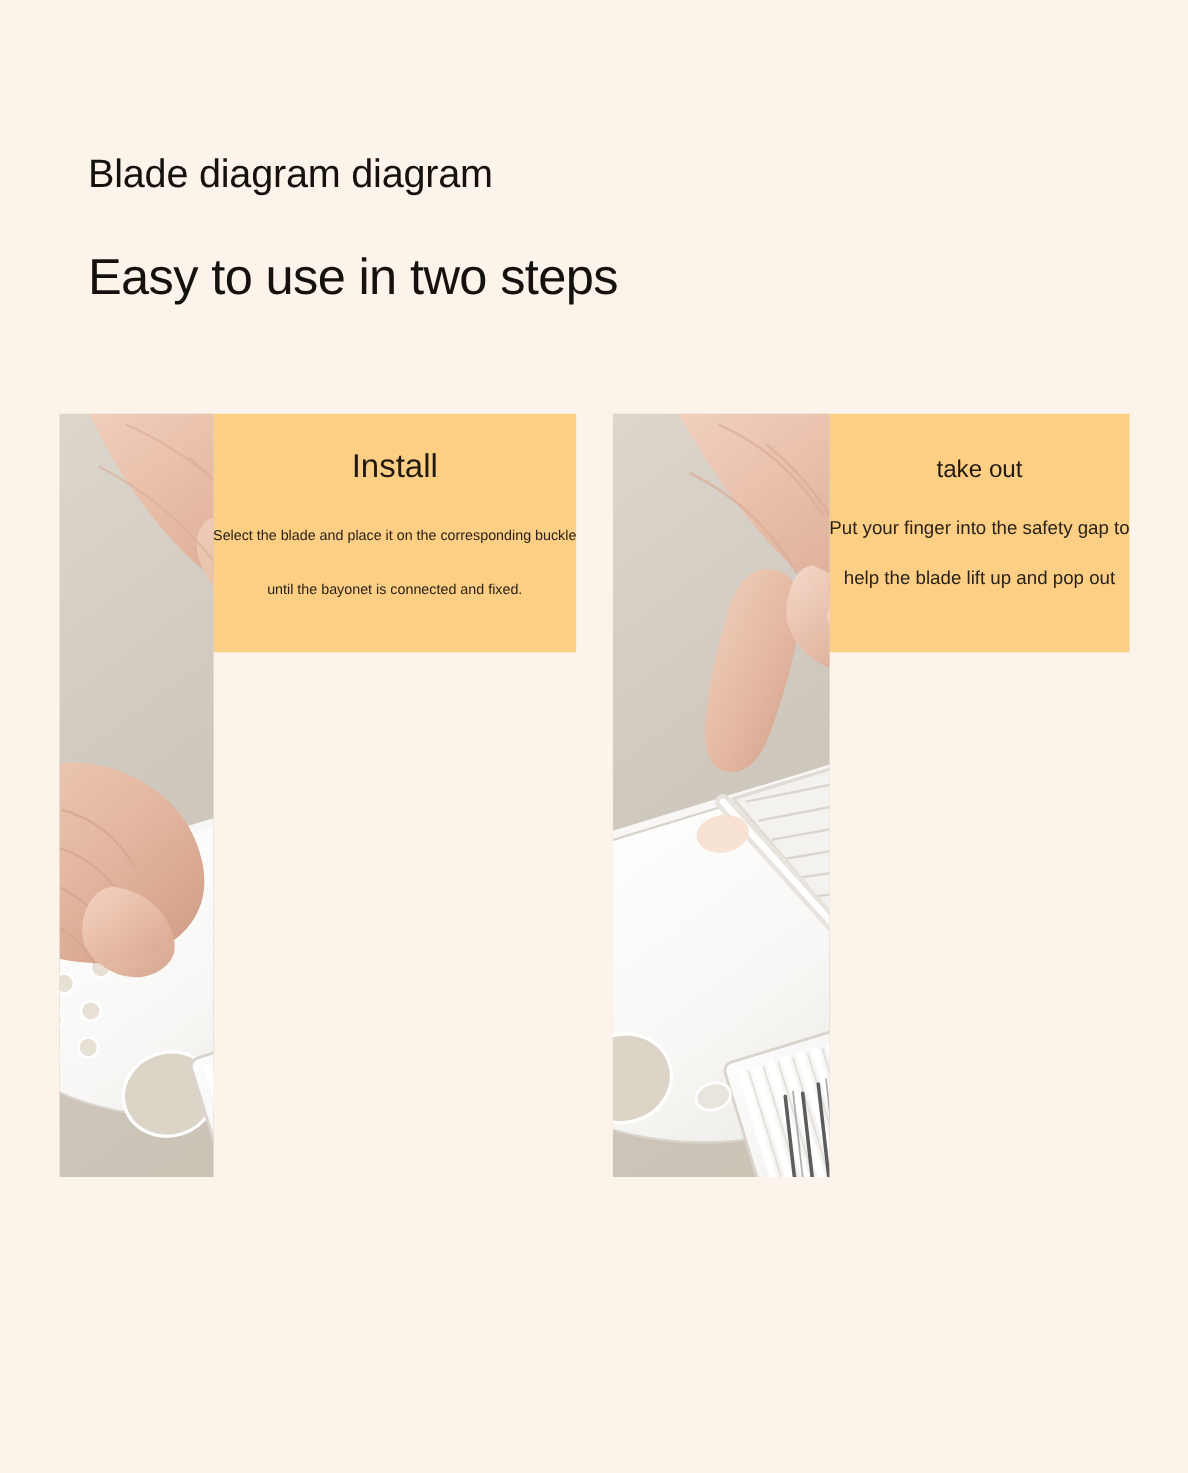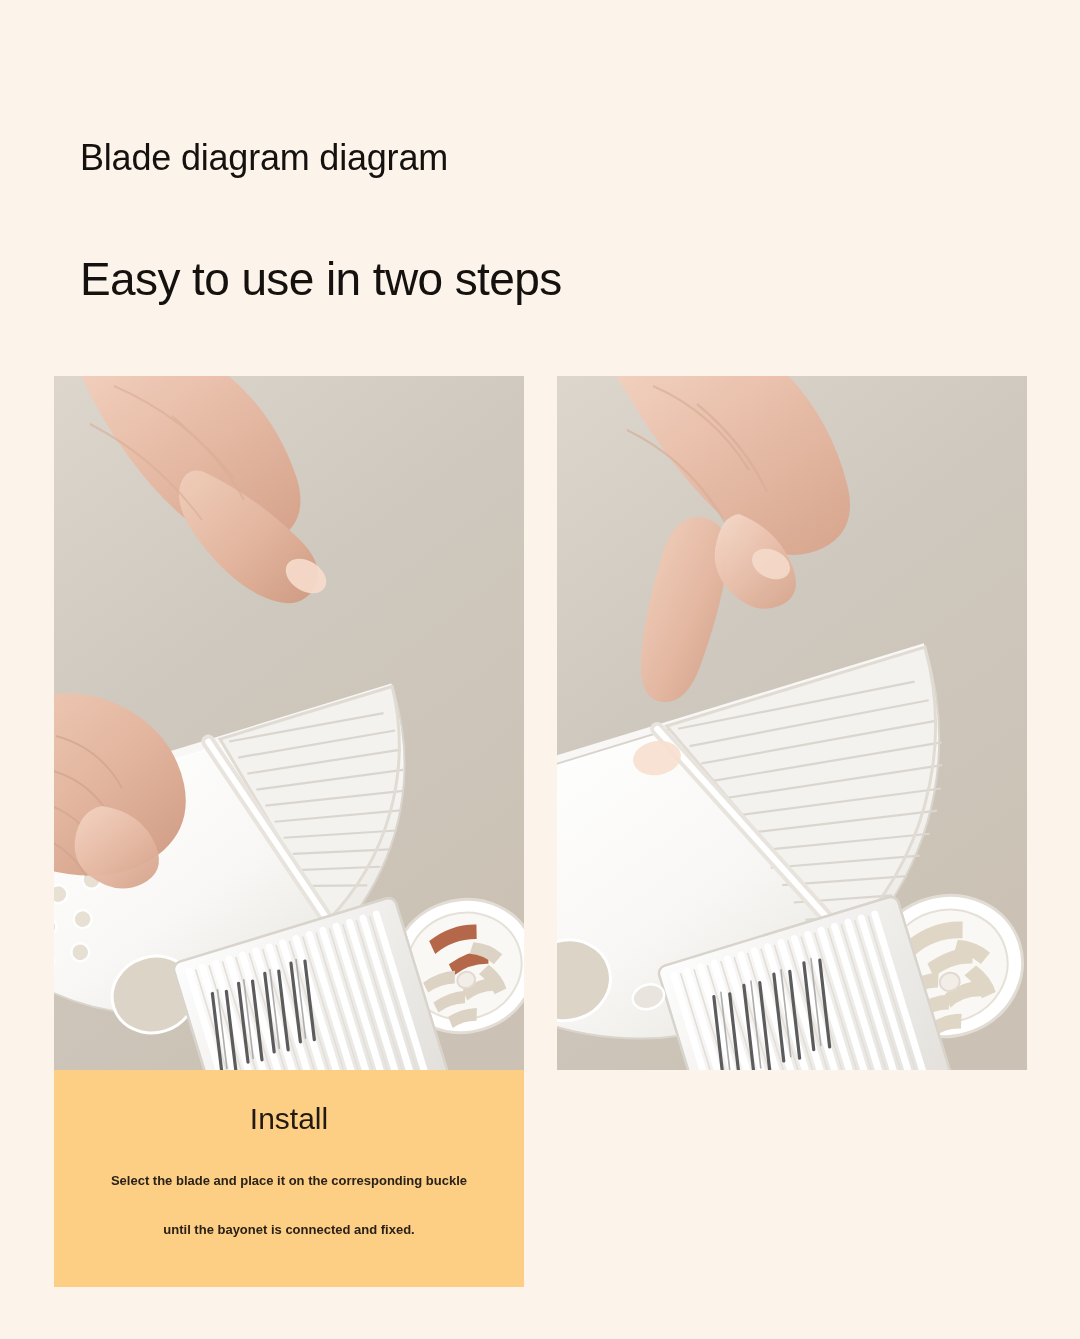--- a/index.html
+++ b/index.html
@@ -24,44 +24,43 @@
   }
   .heading-sub {
     font-size: 36px;
     line-height: 1.0;
     color: #14110E;
     font-weight: 400;
     letter-spacing: -0.2px;
     white-space: nowrap;
   }
   .heading-main {
-    margin-top: 80px;
+    margin-top: 52px;
     font-size: 46px;
     line-height: 1.0;
     color: #14110E;
     font-weight: 500;
     letter-spacing: -0.6px;
     white-space: nowrap;
   }
 
   
   .steps {
     position: absolute;
     left: 54px;
     top: 376px;
     width: 973px;
     height: 911px;
     display: flex;
     justify-content: space-between;
   }
   .step {
     width: 470px;
-    height: 911px;
+    height: 759px;
     display: flex;
-    flex-direction: column;
     overflow: hidden;
   }
 
   
   .photo {
     position: relative;
     width: 470px;
     height: 694px;
     overflow: hidden;
     background: linear-gradient(160deg, #D6D0C6 0%, #CFC8BE 42%, #C9C0B4 70%, #D3CABD 100%);
@@ -83,21 +82,21 @@
     text-align: center;
     white-space: nowrap;
   }
   .cap-line {
     color: #2A2119;
     text-align: center;
     white-space: nowrap;
   }
   
   .step-install .cap-title { font-size: 30px; margin-top: 32px; font-weight: 400; }
-  .step-install .cap-line  { font-size: 13px; font-weight: 700; }
+  .step-install .cap-line  { font-size: 13px; font-weight: 400; }
   .step-install .cap-line-1 { margin-top: 37px; }
   .step-install .cap-line-2 { margin-top: 34px; text-align: right; }
   
   .step-takeout .cap-title { font-size: 22px; margin-top: 38px; font-weight: 400; }
   .step-takeout .cap-line  { font-size: 17px; font-weight: 400; }
   .step-takeout .cap-line-1 { margin-top: 30px; }
   .step-takeout .cap-line-2 { margin-top: 26px; }
 </style>
 </head>
 <body>
@@ -513,15 +512,20 @@
             <ellipse cx="100" cy="382" rx="24" ry="17" transform="rotate(-10 100 382)" fill="#F7DFCF" opacity="0.92"></ellipse>
 
             <path d="M 182 138 q 40 16 54 54 q 10 28 -14 38 q -26 10 -50 -16
                      q -20 -22 -12 -50 q 6 -24 22 -26 Z" fill="url(#skinR)" opacity="0.95"></path>
             <ellipse cx="214" cy="188" rx="20" ry="14" transform="rotate(26 214 188)" fill="#F6DCCB" opacity="0.85"></ellipse>
           </g>
         </g>
       </svg>
     </div>
 
+    <div class="caption">
+      <div class="cap-title">take out</div>
+      <div class="cap-line cap-line-1">Put your finger into the safety gap to</div>
+      <div class="cap-line cap-line-2">help the blade lift up and pop out</div>
+    </div>
   </div>
 
 </div>
 
 </body></html>

